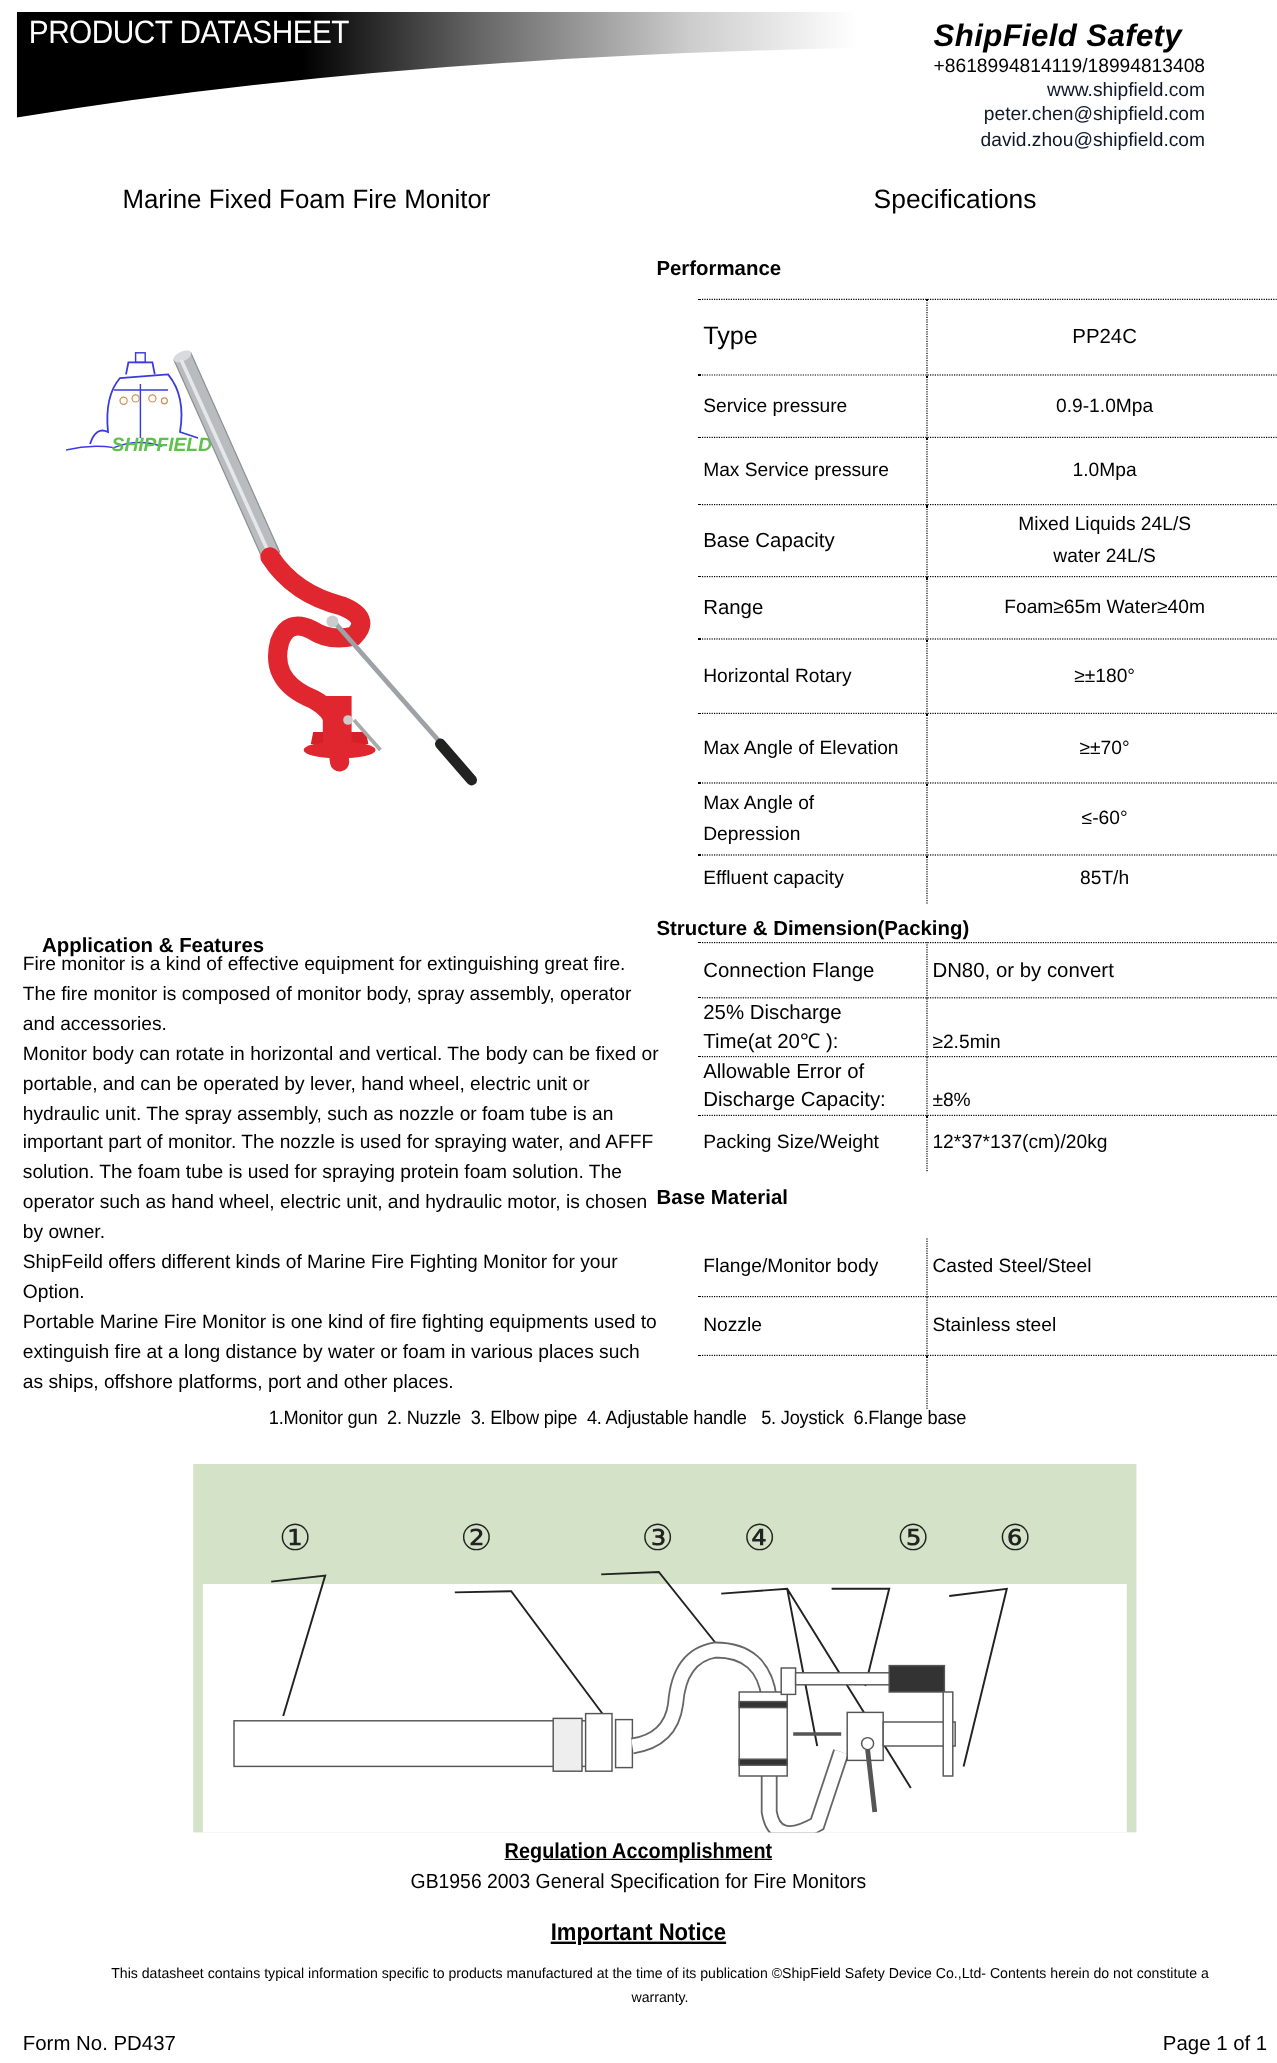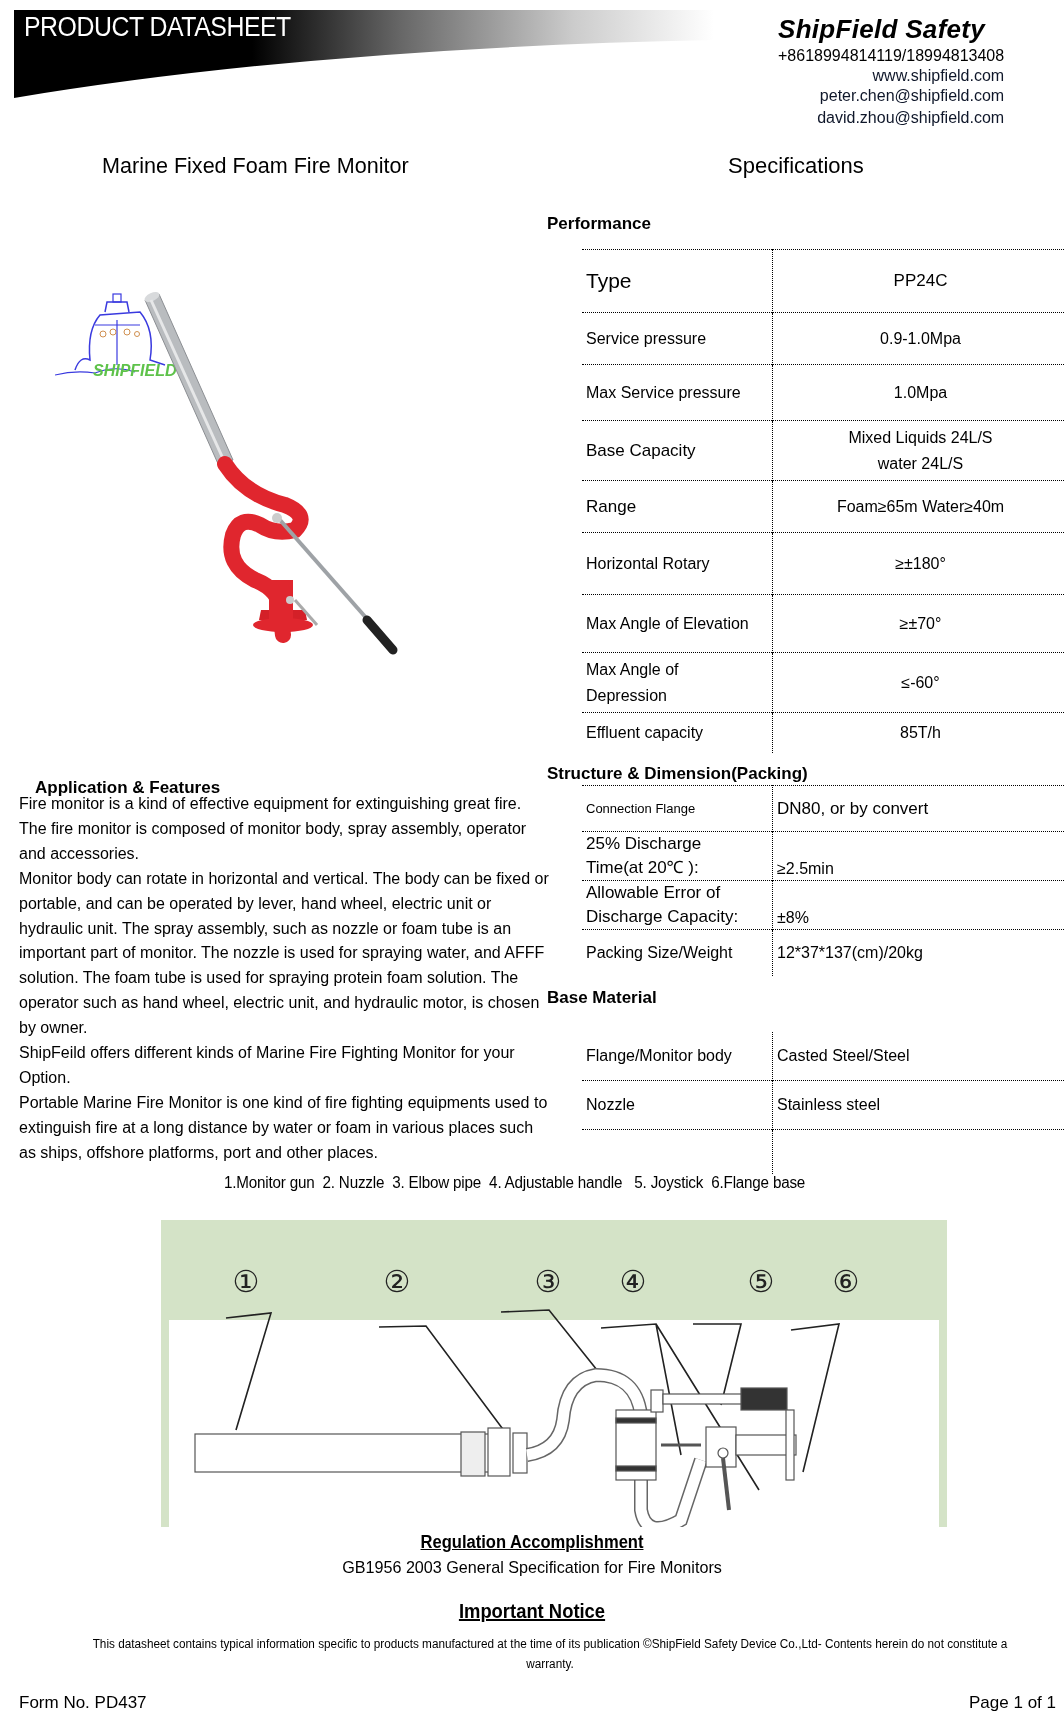--- a/index.html
+++ b/index.html
@@ -163,21 +163,21 @@
     <td class="k">Effluent capacity</td>
     <td class="v">85T/h</td>
   </tr>
 </tbody>
   </table>
 
 <div class="abs subhead" style="left:547px;top:764px">Structure &amp; Dimension(Packing)</div>
 <table class="spec left-val" style="top:785px">
   <tbody>
       <tr class="top" style="height:46px">
-    <td class="k" style="font-size:13px">Connection Flange</td>
+    <td class="k" style="font-size:17px">Connection Flange</td>
     <td class="v" style="font-size:17px">DN80, or by convert</td>
   </tr>
   <tr style="height:46px">
     <td class="k" style="line-height:24px;font-size:17px">
       <div>25% Discharge</div>
       <div>Time(at 20℃ ):</div>
     </td>
     <td class="v" style="vertical-align:bottom;padding-bottom:2px">≥2.5min</td>
   </tr>
   <tr style="height:48px">

